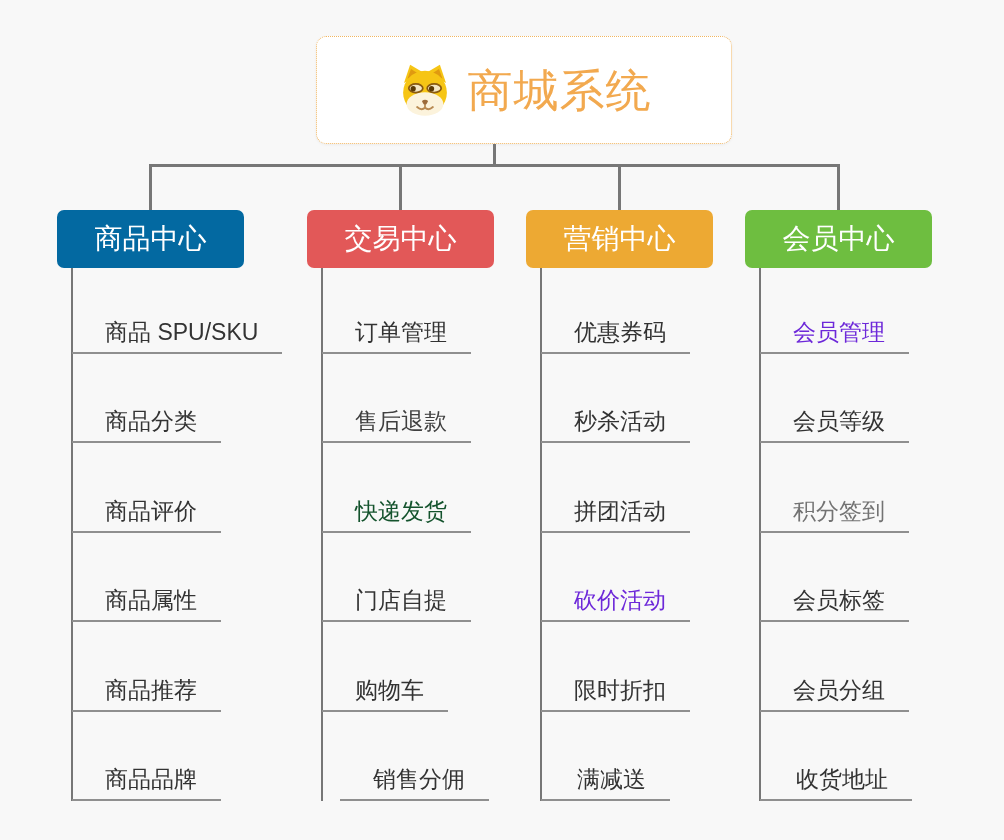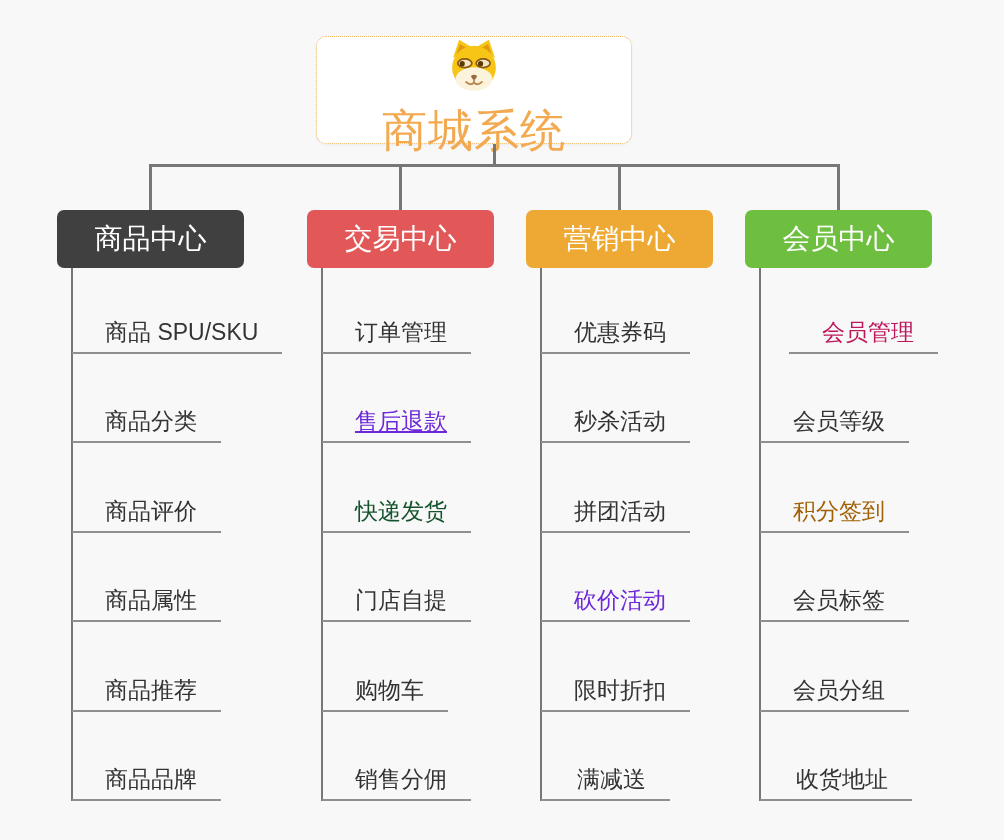--- a/index.html
+++ b/index.html
@@ -5,26 +5,25 @@
   html,body { margin:0; padding:0; }
   body {
     background:#f8f8f8;
     font-family:"Liberation Sans","DejaVu Sans",sans-serif;
   }
   .canvas {
     position:relative; width:1004px; height:840px;
     background:#f8f8f8; overflow:hidden;
   }
   .root-node {
-    position:absolute; left:316px; top:36px; width:316px; height:108px;
+    position:absolute; left:316px; top:36px; width:416px; height:108px;
     background:#ffffff; border:1px dotted #f2b660; border-radius:10px;
     box-sizing:border-box;
-    display:flex; align-items:center; justify-content:space-between; gap:15px;
+    display:flex; align-items:center; justify-content:center; gap:15px;
     box-shadow:0 1px 3px rgba(0,0,0,0.05);
-    flex-direction:column;
   }
   .root-title {
     font-size:45px; font-weight:500; letter-spacing:1px; line-height:1;
   }
   .doge { display:inline-flex; width:56px; height:56px; }
   .branch-node {
     position:absolute; top:210px; width:187px; height:58px;
     border-radius:7px; display:flex; align-items:center; justify-content:center;
     color:#ffffff; font-size:28px; line-height:1; cursor:default;
   }
@@ -69,21 +68,21 @@
       <div class="cline" style="left: 149px; top: 167px; width: 3px; height: 43px; background: rgb(119, 119, 119);"></div>
       <div class="cline" style="left: 71px; top: 268px; width: 2px; height: 533px; background: rgb(119, 119, 119);"></div>
       <div class="cline" style="left: 399px; top: 167px; width: 3px; height: 43px; background: rgb(119, 119, 119);"></div>
       <div class="cline" style="left: 321px; top: 268px; width: 2px; height: 533px; background: rgb(119, 119, 119);"></div>
       <div class="cline" style="left: 618px; top: 167px; width: 3px; height: 43px; background: rgb(119, 119, 119);"></div>
       <div class="cline" style="left: 540px; top: 268px; width: 2px; height: 533px; background: rgb(119, 119, 119);"></div>
       <div class="cline" style="left: 837px; top: 167px; width: 3px; height: 43px; background: rgb(119, 119, 119);"></div>
       <div class="cline" style="left: 759px; top: 268px; width: 2px; height: 533px; background: rgb(119, 119, 119);"></div>
     </div>
   <div id="branches">
-      <div class="branch-node" style="left: 57px; background: #404040;">
+      <div class="branch-node" style="left: 57px; background: #0369a1;">
         <span>商品中心</span>
       </div>
       <div class="leaf-node" style="left: 72px; top: 308px; border-bottom-color: rgb(143, 143, 143); color: rgb(51, 51, 51);">
         <span>商品 SPU/SKU</span>
       </div>
       <div class="leaf-node" style="left: 72px; top: 397px; border-bottom-color: rgb(143, 143, 143); color: rgb(51, 51, 51);">
         <span>商品分类</span>
       </div>
       <div class="leaf-node" style="left: 72px; top: 487px; border-bottom-color: rgb(143, 143, 143); color: rgb(51, 51, 51);">
         <span>商品评价</span>
@@ -96,33 +95,33 @@
       </div>
       <div class="leaf-node" style="left: 72px; top: 755px; border-bottom-color: rgb(143, 143, 143); color: rgb(51, 51, 51);">
         <span>商品品牌</span>
       </div>
       <div class="branch-node" style="left: 307px; background: rgb(226, 88, 88);">
         <span>交易中心</span>
       </div>
       <div class="leaf-node" style="left: 322px; top: 308px; border-bottom-color: rgb(143, 143, 143); color: rgb(51, 51, 51);">
         <span>订单管理</span>
       </div>
-      <div class="leaf-node" style="left: 322px; top: 397px; border-bottom-color: rgb(143, 143, 143); color: #6d28d9; text-decoration: underline;">
+      <div class="leaf-node" style="left: 322px; top: 397px; border-bottom-color: rgb(143, 143, 143); color: #404040;">
         <span>售后退款</span>
       </div>
       <div class="leaf-node" style="left: 322px; top: 487px; border-bottom-color: rgb(143, 143, 143); color: #14532d;">
         <span>快递发货</span>
       </div>
       <div class="leaf-node" style="left: 322px; top: 576px; border-bottom-color: rgb(143, 143, 143); color: rgb(51, 51, 51);">
         <span>门店自提</span>
       </div>
       <div class="leaf-node" style="left: 322px; top: 666px; border-bottom-color: rgb(143, 143, 143); color: rgb(51, 51, 51);">
         <span>购物车</span>
       </div>
-      <div class="leaf-node" style="left: 322px; top: 755px; border-bottom-color: rgb(143, 143, 143); color: rgb(51, 51, 51); text-align: center;">
+      <div class="leaf-node" style="left: 340px; top: 755px; border-bottom-color: rgb(143, 143, 143); color: rgb(51, 51, 51); text-align: center;">
         <span>销售分佣</span>
       </div>
       <div class="branch-node" style="left: 526px; background: rgb(237, 169, 51);">
         <span>营销中心</span>
       </div>
       <div class="leaf-node" style="left: 541px; top: 308px; border-bottom-color: rgb(143, 143, 143); color: rgb(51, 51, 51);">
         <span>优惠券码</span>
       </div>
       <div class="leaf-node" style="left: 541px; top: 397px; border-bottom-color: rgb(143, 143, 143); color: rgb(51, 51, 51);">
         <span>秒杀活动</span>
@@ -135,27 +134,27 @@
       </div>
       <div class="leaf-node" style="left: 541px; top: 666px; border-bottom-color: rgb(143, 143, 143); color: rgb(51, 51, 51);">
         <span>限时折扣</span>
       </div>
       <div class="leaf-node" style="left: 541px; top: 755px; border-bottom-color: rgb(143, 143, 143); color: rgb(51, 51, 51); padding-left: 36px;">
         <span>满减送</span>
       </div>
       <div class="branch-node" style="left: 745px; background: rgb(110, 190, 64);">
         <span>会员中心</span>
       </div>
-      <div class="leaf-node" style="left: 760px; top: 308px; border-bottom-color: rgb(143, 143, 143); color: #be185d; margin-left: 29px;">
+      <div class="leaf-node" style="left: 760px; top: 308px; border-bottom-color: rgb(143, 143, 143); color: #6d28d9;">
         <span>会员管理</span>
       </div>
       <div class="leaf-node" style="left: 760px; top: 397px; border-bottom-color: rgb(143, 143, 143); color: rgb(51, 51, 51);">
         <span>会员等级</span>
       </div>
-      <div class="leaf-node" style="left: 760px; top: 487px; border-bottom-color: rgb(143, 143, 143); color: #a16207;">
+      <div class="leaf-node" style="left: 760px; top: 487px; border-bottom-color: rgb(143, 143, 143); color: #737373;">
         <span>积分签到</span>
       </div>
       <div class="leaf-node" style="left: 760px; top: 576px; border-bottom-color: rgb(143, 143, 143); color: rgb(51, 51, 51);">
         <span>会员标签</span>
       </div>
       <div class="leaf-node" style="left: 760px; top: 666px; border-bottom-color: rgb(143, 143, 143); color: rgb(51, 51, 51);">
         <span>会员分组</span>
       </div>
       <div class="leaf-node" style="left: 760px; top: 755px; border-bottom-color: rgb(143, 143, 143); color: rgb(51, 51, 51); padding-left: 36px;">
         <span>收货地址</span>

